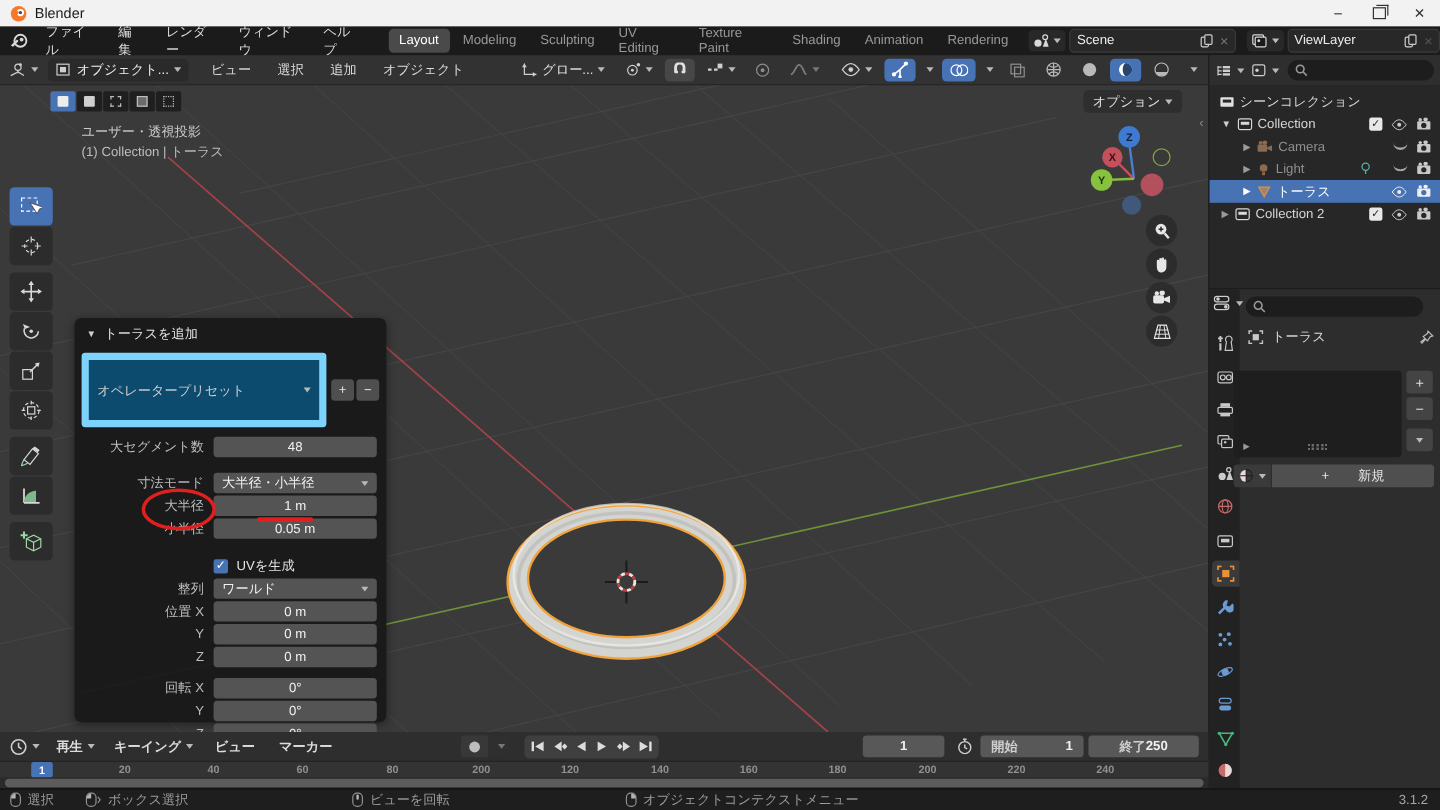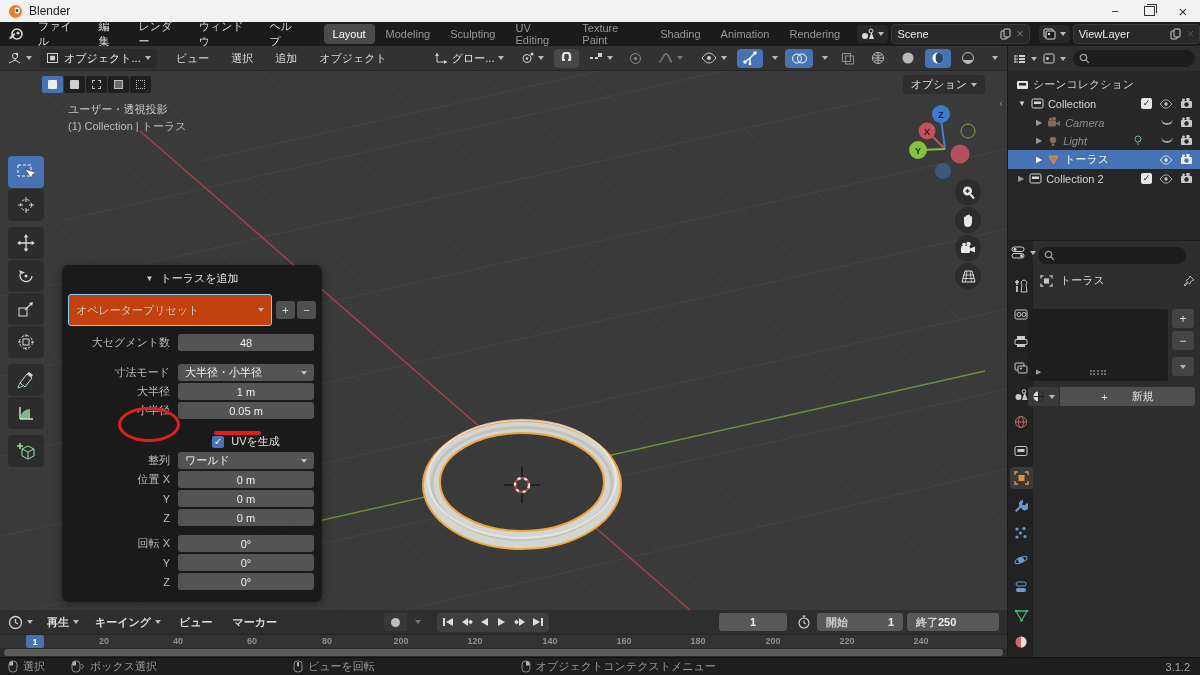--- a/index.html
+++ b/index.html
@@ -1,20 +1,20 @@
 <!DOCTYPE html>
 <html><head>
 <meta charset="utf-8">
 <style>
   html,body{margin:0;padding:0;background:#111;}
   #root{position:relative;width:1200px;height:675px;overflow:hidden;
         font-family:"Liberation Sans","DejaVu Sans",sans-serif;font-size:11px;color:#d8d8d8;
         background:#1d1d1d;-webkit-font-smoothing:antialiased;}
   .abs{position:absolute;}
-  .f{display:flex;align-items:center;justify-content:center;}
+  .f{display:flex;align-items:center;}
   .chev{width:0;height:0;border-left:3.5px solid transparent;border-right:3.5px solid transparent;border-top:4px solid #b9b9b9;display:inline-block;margin-left:4px;}
   .chev.dim{border-top-color:#777;}
   .tri-r{color:#9a9a9a;font-size:8px;}
   .tri-d{color:#cfcfcf;font-size:8px;}
   
   .titlebar{left:0;top:0;width:1200px;height:22px;background:#f2f2f2;color:#1a1a1a;border-bottom:1px solid #c9c9c9;}
   .wctl{width:34px;height:21px;display:flex;align-items:center;justify-content:center;color:#333;font-size:13px;}
   .restore-box{width:9px;height:8px;border:1px solid #333;position:relative;background:#f2f2f2;}
   .restore-box:before{content:"";position:absolute;left:2px;top:-3px;width:9px;height:8px;border:1px solid #333;border-bottom:none;border-left:none;}
   
@@ -47,21 +47,21 @@
   .fld.sel{justify-content:space-between;padding:0 7px;}
   .checkbox{width:12px;height:12px;background:#4772b3;border-radius:2px;color:#fff;font-size:10px;display:flex;align-items:center;justify-content:center;line-height:1;}
   .annot-ellipse{left:56px;top:142px;width:56px;height:29px;border:3px solid #e21f1f;border-radius:50%;pointer-events:none;}
   .annot-line{left:152px;top:166px;width:47px;height:4px;background:#e21f1f;border-radius:2px;pointer-events:none;}
   
   .rightpanel{left:1007px;top:46px;width:193px;height:611px;background:#2d2d2d;border-left:1px solid #191919;box-sizing:border-box;}
   .search{background:#1d1d1d;border-radius:9px;height:17px;display:flex;align-items:center;padding:0 6px;color:#888;}
   .olrow{position:absolute;left:0;width:193px;height:19px;display:flex;align-items:center;}
   .olrow.selected{background:#4772b3;color:#fff;}
   .olname{margin-left:4px;color:#d4d4d4;}
-  .olname.dim{color:#8f8f8f;font-style:italic;}
+  .olname.dim{color:#8f8f8f;}
   .olctl{position:absolute;display:flex;align-items:center;}
   .cb{width:11px;height:11px;background:#e8e8e8;border-radius:2px;color:#222;font-size:9px;display:flex;align-items:center;justify-content:center;line-height:1;}
   .closed-eye{width:12px;height:7px;border-bottom:2px solid #a5a5a5;border-radius:0 0 8px 8px;margin-top:-4px;}
   .tabstrip{position:absolute;left:0;top:194px;width:25px;height:417px;background:#222;}
   .ptab{position:absolute;left:2px;width:22px;height:22px;display:flex;align-items:center;justify-content:center;}
   .ptab.active{background:#3a3a3a;border-radius:4px 0 0 4px;width:23px;}
   .slotbtn{position:absolute;width:22px;height:19px;background:#444;border-radius:3px;display:flex;align-items:center;justify-content:center;color:#ddd;font-size:12px;}
   
   .tl{left:0;top:610px;width:1007px;height:47px;background:#2e2e2e;font-weight:bold;}
   .tlh{height:25px;display:flex;align-items:center;border-bottom:1px solid #242424;box-sizing:border-box;}
@@ -451,21 +451,21 @@
           </svg>
       </div>
     </div>
 
     <div class="abs oppanel">
       <div class="f" style="height:22px;padding:2px 10px 0">
         <span class="tri-d">▼</span>
         <span style="margin-left:7px;color:#e4e4e4">トーラスを追加</span>
       </div>
       <div class="f" style="margin:5px 6px 8px">
-        <span class="f" style="flex:1;background:#c2410c;border:1px solid #7dd3fc;border-radius:3px;height:18px;padding:6px 7px;justify-content:space-between">
+        <span class="f" style="flex:1;background:#0c4a6e;border:6px solid #7dd3fc;border-radius:3px;height:18px;padding:16px 7px;justify-content:space-between">
           <span style="color:#cfcfcf">オペレータープリセット</span>
             <span class="chev"></span>
         </span>
         <span class="f" style="width:19px;height:18px;background:#4f4f4f;border-radius:3px;margin-left:4px;justify-content:center;color:#e6e6e6">+</span>
         <span class="f" style="width:19px;height:18px;background:#4f4f4f;border-radius:3px;margin-left:2px;justify-content:center;color:#e6e6e6">−</span>
       </div>
 
       <div class="oprow">
         <span class="oplbl">大セグメント数</span>
         <span class="fld">48</span>
@@ -891,21 +891,21 @@
       <span class="f" style="margin:0 6px 0 10px">
         <svg width="14" height="14" viewBox="0 0 14 14">
             <circle cx="7" cy="8" r="5" fill="none" stroke="#cfcfcf" stroke-width="1.2"></circle>
             <path d="M7 5.5V8l2 1M5.5 1h3M7 1v2" stroke="#cfcfcf" stroke-width="1.2" fill="none"></path>
           </svg>
       </span>
       <span class="tfield" style="width:68px;justify-content:space-between;padding:0 9px">
         <span style="color:#cfcfcf">開始</span>
           <span>1</span>
       </span>
-      <span class="tfield" style="width:74px;justify-content:flex-start;padding:0 9px;margin:0 8px 0 4px">
+      <span class="tfield" style="width:74px;justify-content:center;padding:0 9px;margin:0 8px 0 4px">
         <span style="color:#cfcfcf">終了</span>
           <span>250</span>
       </span>
     </div>
     <div class="ruler">
       <span class="tick" style="left:104px">20</span>
       <span class="tick" style="left:178px">40</span>
       <span class="tick" style="left:252px">60</span>
       <span class="tick" style="left:327px">80</span>
       <span class="tick" style="left:401px">200</span>

